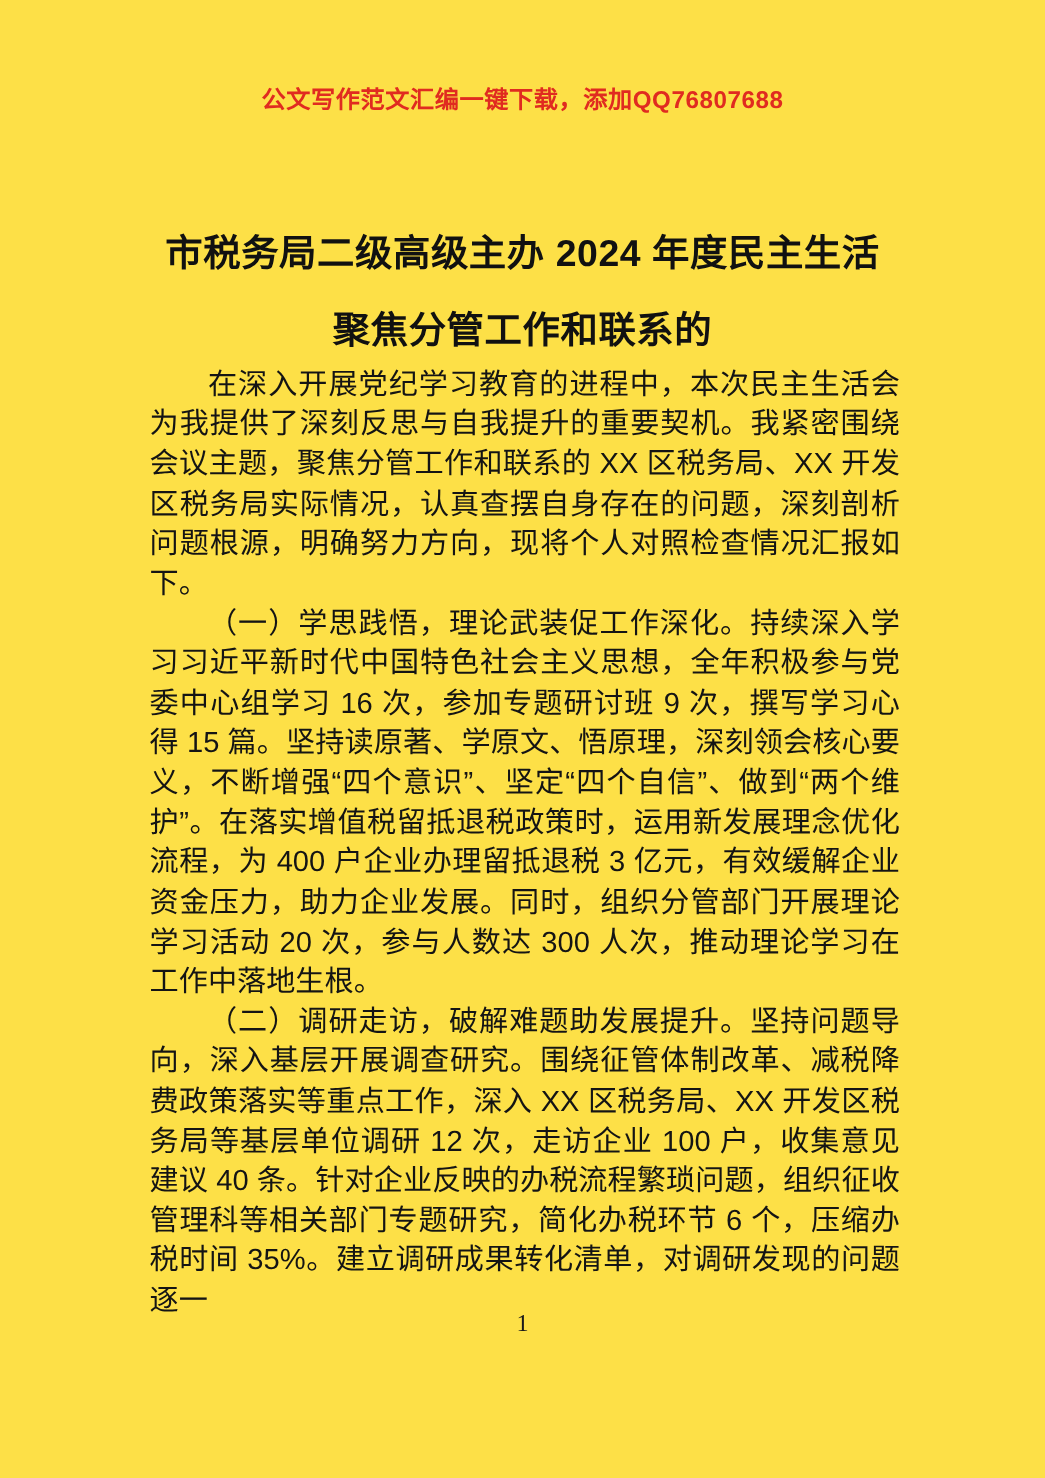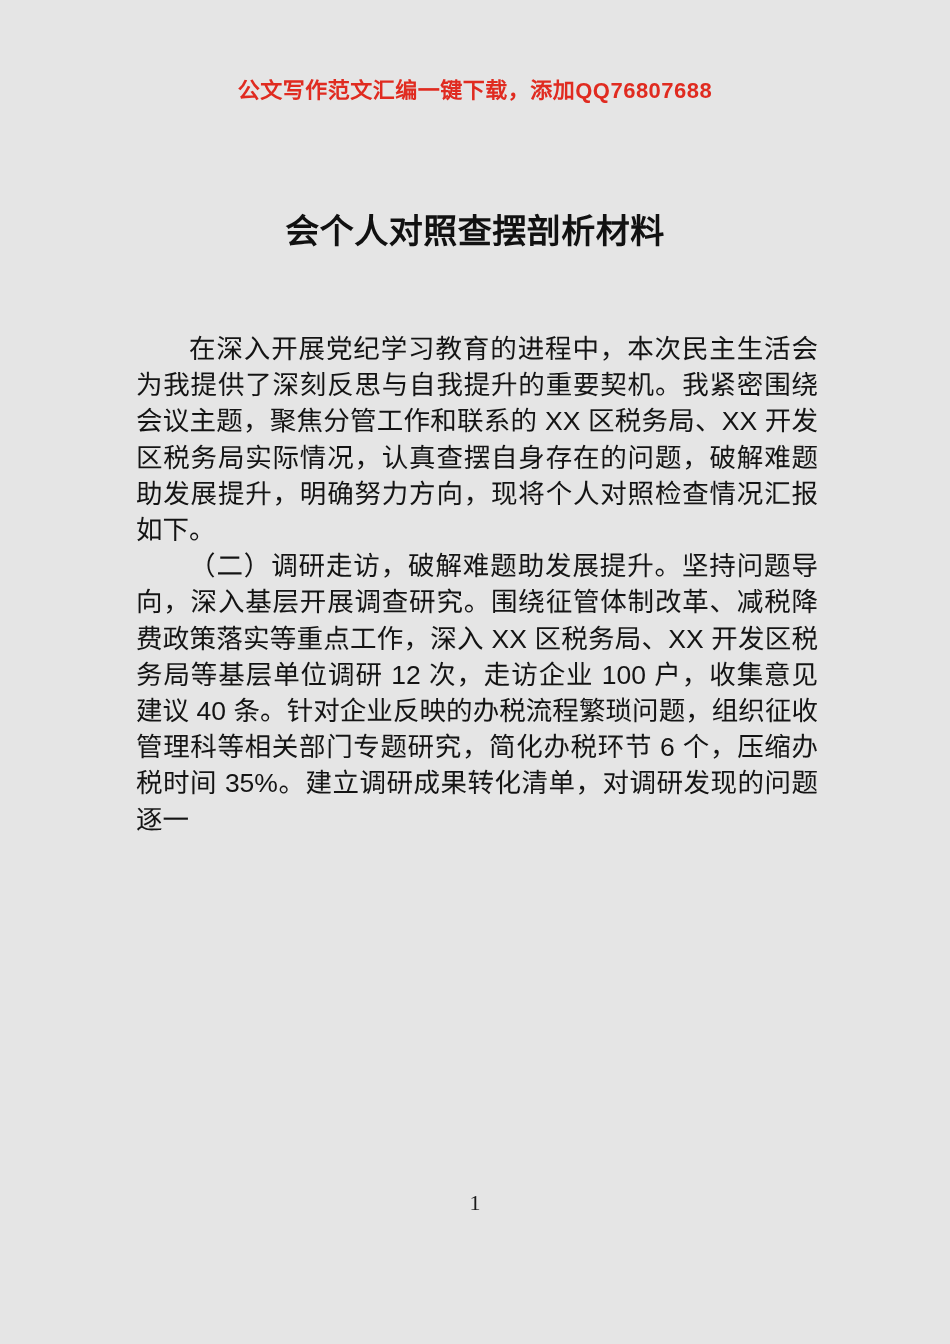--- a/index.html
+++ b/index.html
@@ -6,21 +6,21 @@
   html, body {
     margin: 0;
     padding: 0;
     background: #ffffff;
   }
   .page {
     position: relative;
     width: 950px;
     height: 1344px;
     margin: 0 auto;
-    background: #e5e5e5;
+    background: #fde047;
     box-sizing: border-box;
     overflow: hidden;
     font-family: "Liberation Sans", "DejaVu Sans", sans-serif;
     -webkit-font-smoothing: antialiased;
   }
 
   
   .promo-bar {
     position: absolute;
     top: 80px;
@@ -97,23 +97,25 @@
 </head>
 <body>
 
 <div class="page">
 
   <div class="promo-bar">
     <span class="promo-text">公文写作范文汇编一键下载，添加QQ76807688</span>
   </div>
 
   <h1 class="doc-title">
-    <span class="tline">会个人对照查摆剖析材料</span>
+    <span class="tline">市税务局二级高级主办 2024 年度民主生活</span>
+    <span class="tline">聚焦分管工作和联系的</span>
   </h1>
 
   <div class="body-block">
-    <p class="para indent">在深入开展党纪学习教育的进程中，本次民主生活会为我提供了深刻反思与自我提升的重要契机。我紧密围绕会议主题，聚焦分管工作和联系的 XX 区税务局、XX 开发区税务局实际情况，认真查摆自身存在的问题，破解难题助发展提升，明确努力方向，现将个人对照检查情况汇报如下。</p>
+    <p class="para indent">在深入开展党纪学习教育的进程中，本次民主生活会为我提供了深刻反思与自我提升的重要契机。我紧密围绕会议主题，聚焦分管工作和联系的 XX 区税务局、XX 开发区税务局实际情况，认真查摆自身存在的问题，深刻剖析问题根源，明确努力方向，现将个人对照检查情况汇报如下。</p>
+    <p class="para indent">（一）学思践悟，理论武装促工作深化。持续深入学习习近平新时代中国特色社会主义思想，全年积极参与党委中心组学习 16 次，参加专题研讨班 9 次，撰写学习心得 15 篇。坚持读原著、学原文、悟原理，深刻领会核心要义，不断增强“四个意识”、坚定“四个自信”、做到“两个维护”。在落实增值税留抵退税政策时，运用新发展理念优化流程，为 400 户企业办理留抵退税 3 亿元，有效缓解企业资金压力，助力企业发展。同时，组织分管部门开展理论学习活动 20 次，参与人数达 300 人次，推动理论学习在工作中落地生根。</p>
     <p class="para indent">（二）调研走访，破解难题助发展提升。坚持问题导向，深入基层开展调查研究。围绕征管体制改革、减税降费政策落实等重点工作，深入 XX 区税务局、XX 开发区税务局等基层单位调研 12 次，走访企业 100 户，收集意见建议 40 条。针对企业反映的办税流程繁琐问题，组织征收管理科等相关部门专题研究，简化办税环节 6 个，压缩办税时间 35%。建立调研成果转化清单，对调研发现的问题逐一</p>
   </div>
 
   <div class="page-number">1</div>
 
 </div>
 
 </body></html>

